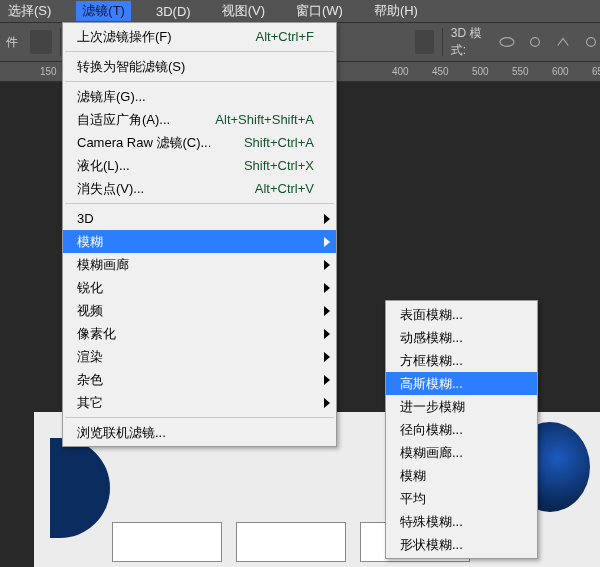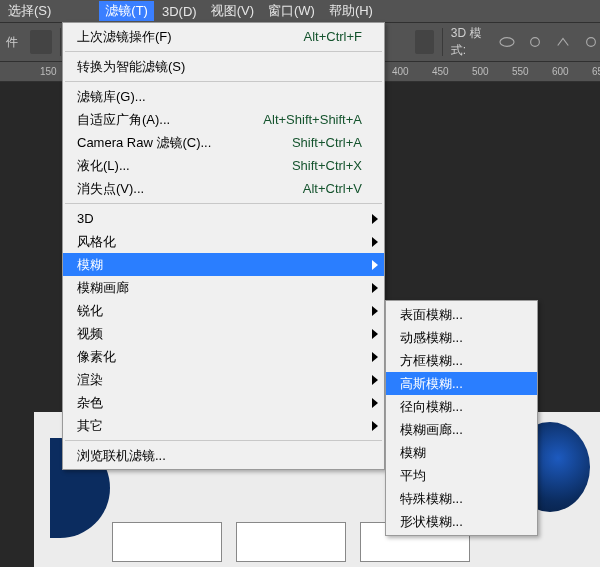--- a/index.html
+++ b/index.html
@@ -14,30 +14,29 @@
     color: #e6e6e6;
   }
   .menubar {
     display: flex;
     align-items: center;
     background: #535353;
     height: 22px;
     padding: 0 0 0 2px;
     color: #e6e6e6;
     font-size: 13px;
-    gap: 2px;
+    gap: 19px;
   }
   .menubar-item {
     padding: 1px 6px;
     cursor: default;
   }
   .menubar-item.active {
     background: #3a7fff;
-    color: #ffffff;
-    margin-left: 40px;
+    color: #0f172a;
   }
   .toolbar {
     height: 40px;
     background: #535353;
     border-top: 1px solid #303030;
     border-bottom: 1px solid #303030;
     display: flex;
     align-items: center;
     padding-left: 2px;
     color: #cfcfcf;
@@ -197,21 +196,21 @@
 <div class="canvas-area">
   <div class="artboard">
     <div class="dark-circle" style="left:16px; top:26px; width:60px; height:100px; border-radius:0 50px 50px 0; background:#0b2c5f"></div>
     <div class="thumb" style="left:78px; top:110px; width:110px; height:40px;"></div>
     <div class="thumb" style="left:202px; top:110px; width:110px; height:40px;"></div>
     <div class="thumb" style="left:326px; top:110px; width:110px; height:40px;"></div>
     <div class="dark-circle" style="right:10px; top:10px; width:80px; height:90px;"></div>
   </div>
 </div>
 
-<div class="dropdown" id="filter-menu" style="left:62px; top:22px; width:323px;">
+<div class="dropdown" id="filter-menu" style="left:62px; top:22px; width:275px;">
 <div class="dropdown-item">
       <span>上次滤镜操作(F)</span>
       <span class="shortcut">Alt+Ctrl+F</span>
     </div>
     <div class="dropdown-sep"></div>
     <div class="dropdown-item">
       <span>转换为智能滤镜(S)</span>
     </div>
     <div class="dropdown-sep"></div>
     <div class="dropdown-item">
@@ -230,23 +229,20 @@
       <span class="shortcut">Shift+Ctrl+X</span>
     </div>
     <div class="dropdown-item">
       <span>消失点(V)...</span>
       <span class="shortcut">Alt+Ctrl+V</span>
     </div>
     <div class="dropdown-sep"></div>
     <div class="dropdown-item has-sub">
       <span>3D</span>
     </div>
-    <div class="dropdown-item has-sub">
-      <span>风格化</span>
-    </div>
     <div class="dropdown-item has-sub highlight">
       <span>模糊</span>
     </div>
     <div class="dropdown-item has-sub">
       <span>模糊画廊</span>
     </div>
     <div class="dropdown-item has-sub">
       <span>锐化</span>
     </div>
     <div class="dropdown-item has-sub">
@@ -277,20 +273,23 @@
     <div class="dropdown-item">
       <span>动感模糊...</span>
     </div>
     <div class="dropdown-item">
       <span>方框模糊...</span>
     </div>
     <div class="dropdown-item highlight">
       <span>高斯模糊...</span>
     </div>
     <div class="dropdown-item">
+      <span>进一步模糊</span>
+    </div>
+    <div class="dropdown-item">
       <span>径向模糊...</span>
     </div>
     <div class="dropdown-item">
       <span>模糊画廊...</span>
     </div>
     <div class="dropdown-item">
       <span>模糊</span>
     </div>
     <div class="dropdown-item">
       <span>平均</span>

